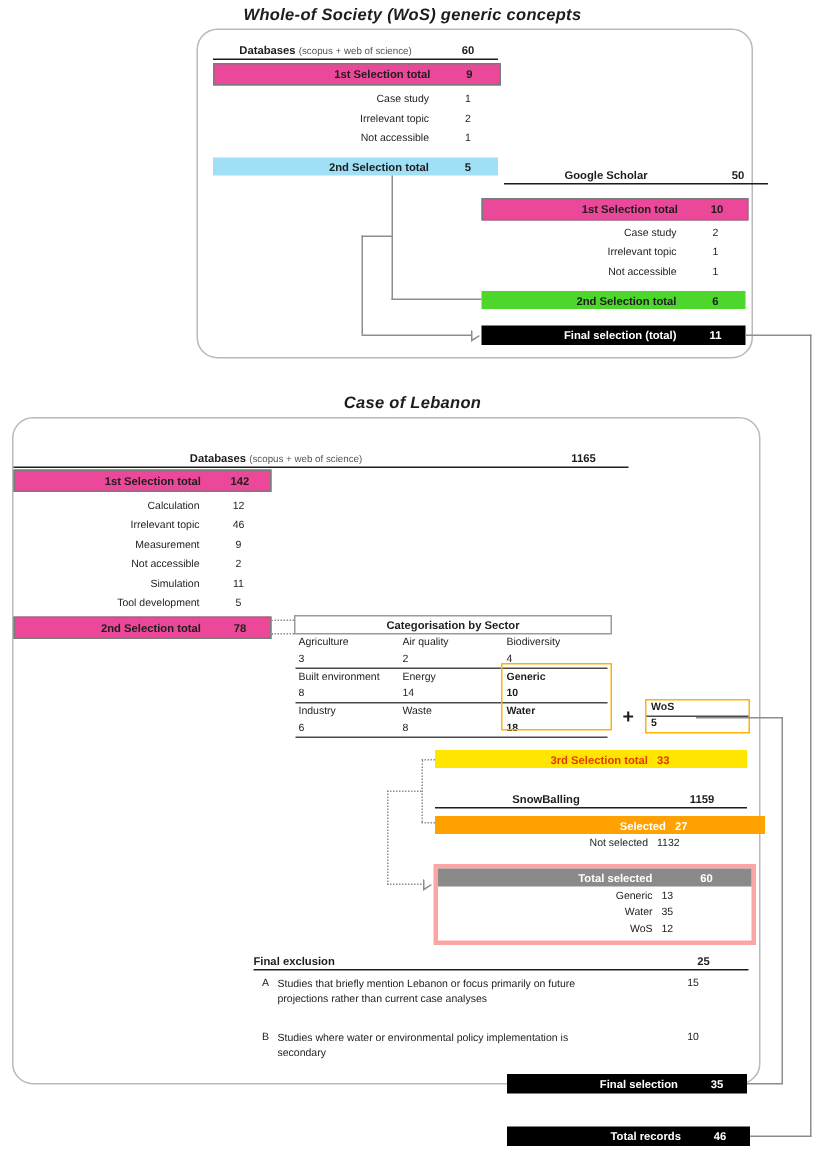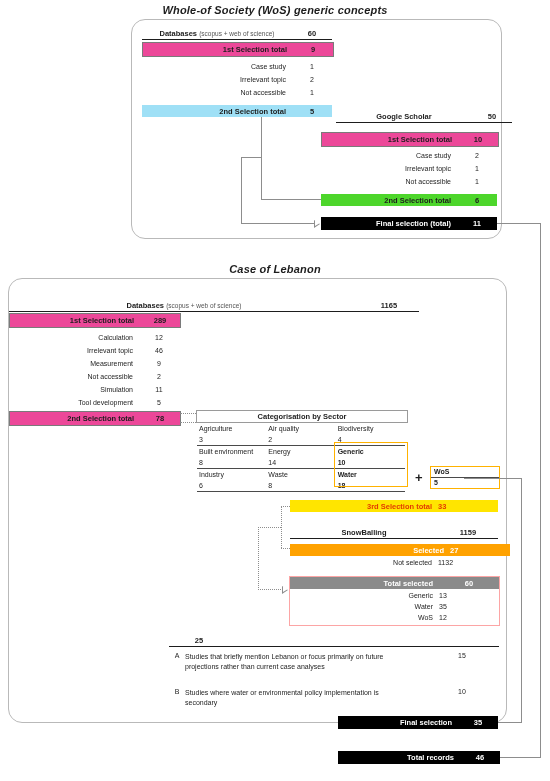--- a/index.html
+++ b/index.html
@@ -46,21 +46,21 @@
   .cat-num{border-bottom:1.4px solid #4a4a4a;}
   .cat-hl{font-weight:bold;}
   .hlbox{
     position:absolute;border:1.6px solid #ffb200;pointer-events:none;
   }
   .plus{position:absolute;font-size:13px;font-weight:bold;color:#1d1d1d;}
   .woschip{position:absolute;border:1.6px solid #ffb200;background:#fff;}
   .woschip .n{font-size:7px;font-weight:bold;padding:0 0 0 3px;height:10px;line-height:10px;}
   .woschip .d{border-bottom:1.4px solid #4a4a4a;}
   
-  .tsbox{position:absolute;border:1px solid #fca5a5;background:#fff;}
+  .tsbox{position:absolute;border:3px solid #fca5a5;background:#fff;}
   
   .exc{position:absolute;font-size:7px;display:flex;}
   .exc .key{width:16px;text-align:center;font-size:7px;}
   .exc .txt{width:215px;line-height:1.45;}
   .exc .num{width:36px;text-align:center;}
   
   .ln{position:absolute;background:#8d8d8d;}
   .lnv{width:1px;}
   .lnh{height:1px;}
   .dln{position:absolute;border-top:1px dotted #8d8d8d;}
@@ -164,21 +164,21 @@
 <div class="row hdr" style="left:9px;top:299px;width:410px;height:12px;">
   <span class="lbl" style="text-align:center;padding-right:0;">
     <span>Databases</span>
     <span class="sub">(scopus + web of science)</span>
   </span>
   <span class="val" style="width:60px;">1165</span>
 </div>
 
 <div class="row boxrow" style="left:9px;top:313px;width:170px;height:13px;">
   <span class="lbl">1st Selection total</span>
-  <span class="val">289</span>
+  <span class="val">142</span>
 </div>
 
 <div class="row plain" style="left:9px;top:332px;width:170px;height:11px;">
   <span class="lbl">Calculation</span>
   <span class="val">12</span>
 </div>
 <div class="row plain" style="left:9px;top:345px;width:170px;height:11px;">
   <span class="lbl">Irrelevant topic</span>
   <span class="val">46</span>
 </div>
@@ -287,20 +287,21 @@
 <div class="dlnv" style="left:281px;top:506px;height:42px;"></div>
 <div class="dln" style="left:281px;top:506px;width:9px;"></div>
 <div class="dln" style="left:281px;top:548px;width:9px;"></div>
 <div class="dln" style="left:258px;top:527px;width:23px;"></div>
 <div class="dlnv" style="left:258px;top:527px;height:63px;"></div>
 <div class="dln" style="left:258px;top:589px;width:25px;"></div>
 <div class="arrow-wrap" style="left:282px;top:585.5px;"></div>
 <div class="arrow-hollow" style="left:282.5px;top:586px;"></div>
 
 <div class="row hdr" style="left:169px;top:634px;width:330px;height:12px;">
+  <span class="lbl" style="text-align:left;">Final exclusion</span>
   <span class="val" style="width:60px;">25</span>
 </div>
 
 <div class="exc" style="left:169px;top:652px;width:330px;">
   <span class="key">A</span>
   <span class="txt">Studies that briefly mention Lebanon or focus primarily on future projections rather than current case analyses</span>
   <span class="num" style="margin-left:44px;">15</span>
 </div>
 
 <div class="exc" style="left:169px;top:688px;width:330px;">

